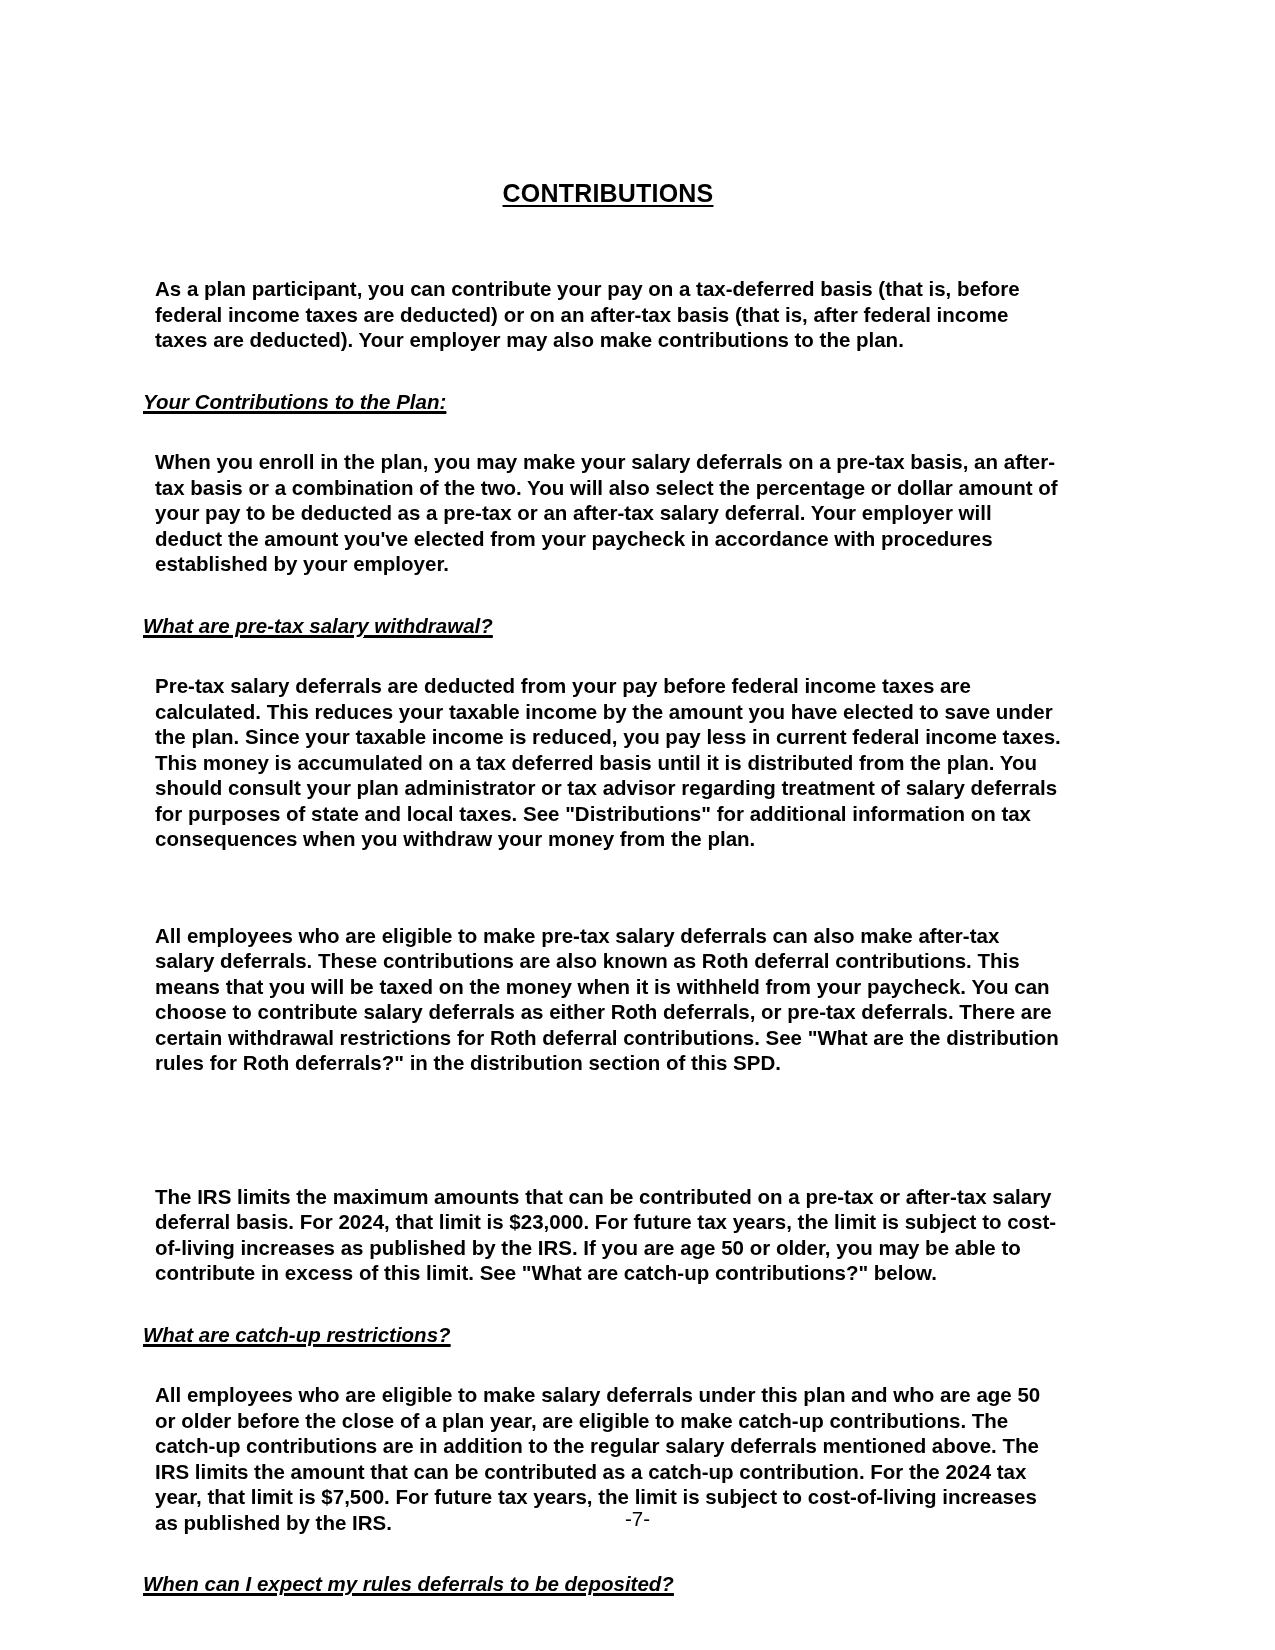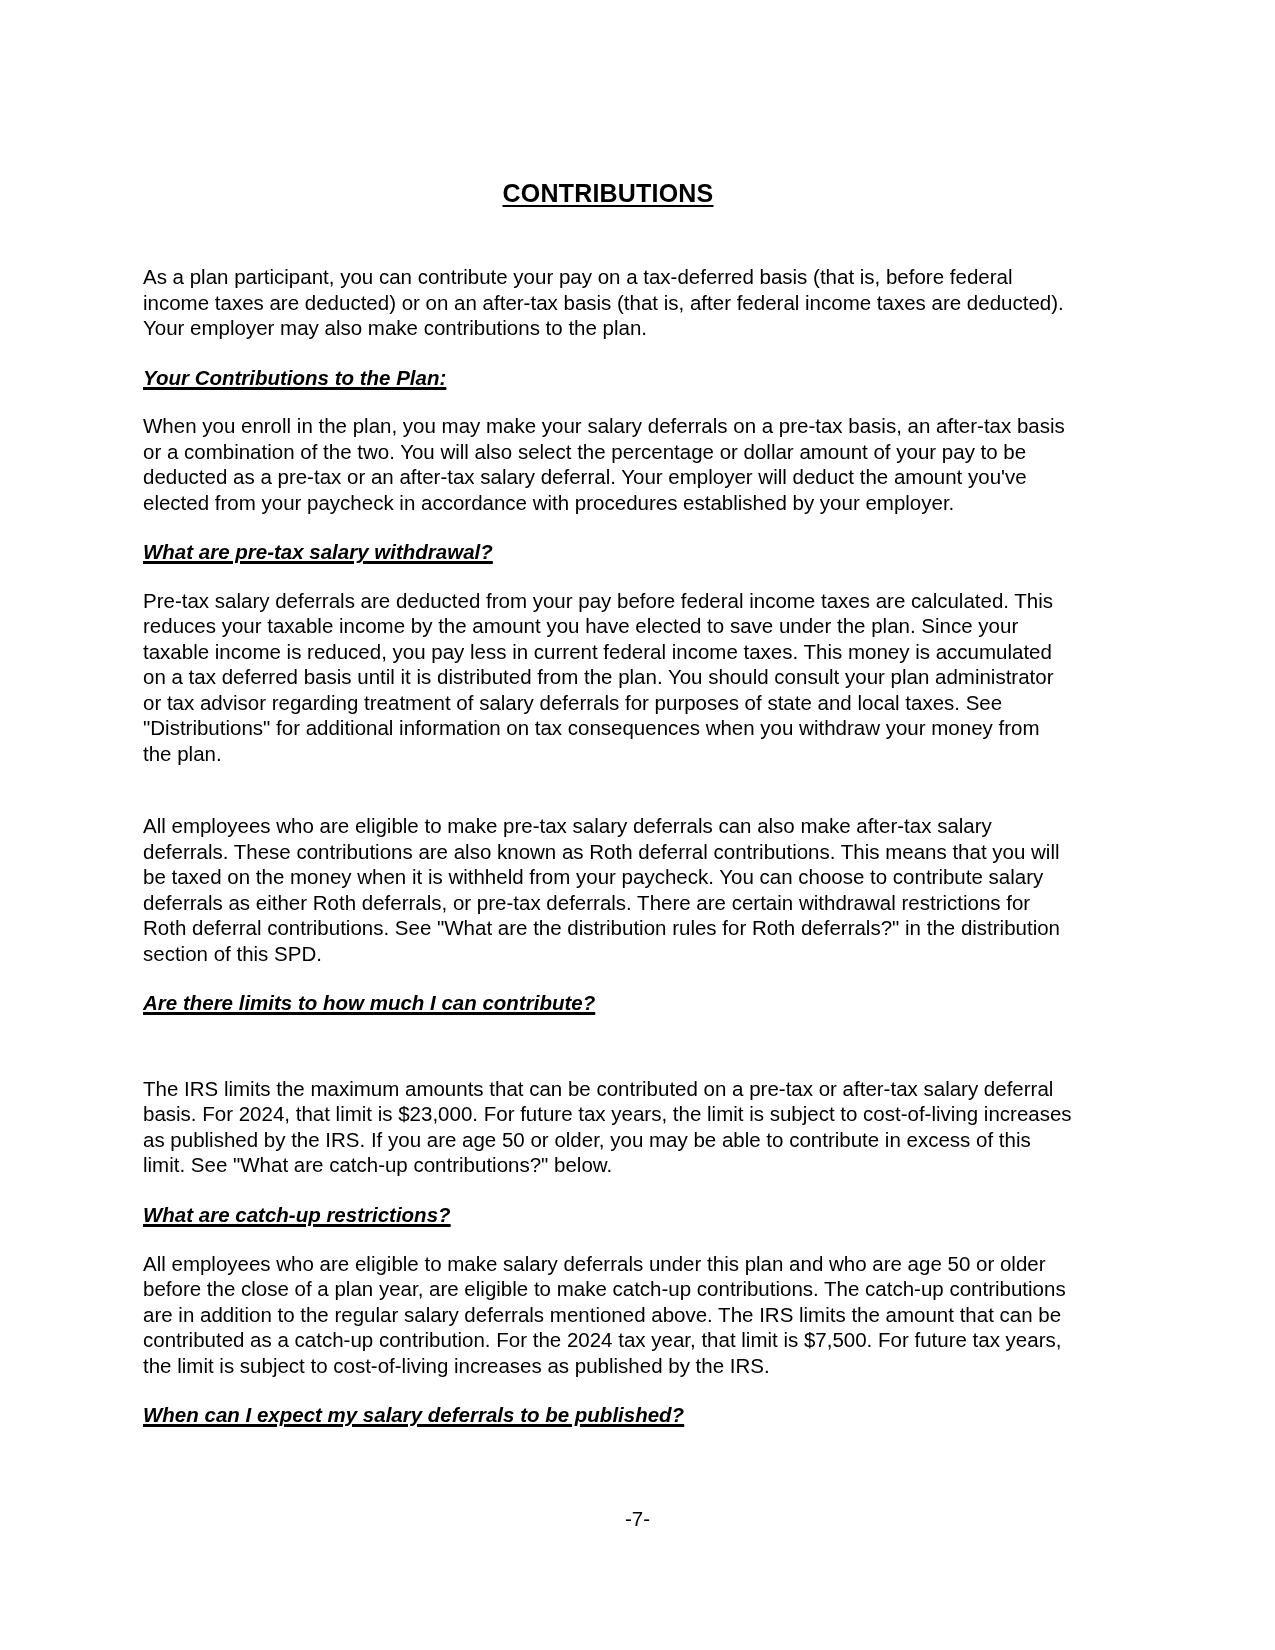--- a/index.html
+++ b/index.html
@@ -55,24 +55,25 @@
     line-height: 1.25;
     text-decoration: underline;
   }
   h2.heading span.u {
     text-decoration: underline;
     text-underline-offset: 3px;
   }
   p.para {
     font-size: 20.5px;
     line-height: 25.5px;
-    margin: 0;
+    margin: 12px;
     padding: 0;
     text-align: left;
     word-spacing: 0px;
+    font-weight: bold;
   }
   .sp-after-title { height: 56px; }
   .sp-para-to-head { height: 24px; }
   .sp-head-to-para { height: 23px; }
   .sp-extra-gap { height: 60px; }
   .page-number {
     position: absolute;
     left: 0;
     top: 1506px;
     width: 1275px;
@@ -113,37 +114,36 @@
     <div class="sp-para-to-head"></div>
 
     <div class="section">
       <div class="sp-head-to-para"></div>
       <p class="para">All employees who are eligible to make pre-tax salary deferrals can also make after-tax salary deferrals. These contributions are also known as Roth deferral contributions. This means that you will be taxed on the money when it is withheld from your paycheck. You can choose to contribute salary deferrals as either Roth deferrals, or pre-tax deferrals. There are certain withdrawal restrictions for Roth deferral contributions. See "What are the distribution rules for Roth deferrals?" in the distribution section of this SPD.</p>
     </div>
 
     <div class="sp-para-to-head"></div>
 
     <div class="section">
-      <h2 class="heading"><span class="u">Are there limits to how much I can contribute?</span></h2>
       <div class="sp-extra-gap"></div>
       <p class="para">The IRS limits the maximum amounts that can be contributed on a pre-tax or after-tax salary deferral basis. For 2024, that limit is $23,000. For future tax years, the limit is subject to cost-of-living increases as published by the IRS. If you are age 50 or older, you may be able to contribute in excess of this limit. See "What are catch-up contributions?" below.</p>
     </div>
 
     <div class="sp-para-to-head"></div>
 
     <div class="section">
       <h2 class="heading"><span class="u">What are catch-up restrictions?</span></h2>
       <div class="sp-head-to-para"></div>
       <p class="para">All employees who are eligible to make salary deferrals under this plan and who are age 50 or older before the close of a plan year, are eligible to make catch-up contributions. The catch-up contributions are in addition to the regular salary deferrals mentioned above. The IRS limits the amount that can be contributed as a catch-up contribution. For the 2024 tax year, that limit is $7,500. For future tax years, the limit is subject to cost-of-living increases as published by the IRS.</p>
     </div>
 
     <div class="sp-para-to-head"></div>
 
     <div class="section">
-      <h2 class="heading"><span class="u">When can I expect my salary deferrals to be published?</span></h2>
+      <h2 class="heading"><span class="u">When can I expect my rules deferrals to be deposited?</span></h2>
       <div class="sp-head-to-para"></div>
     </div>
 
     <div class="sp-para-to-head"></div>
 
 
   </div>
 
   <div class="page-number">-7-</div>
 

